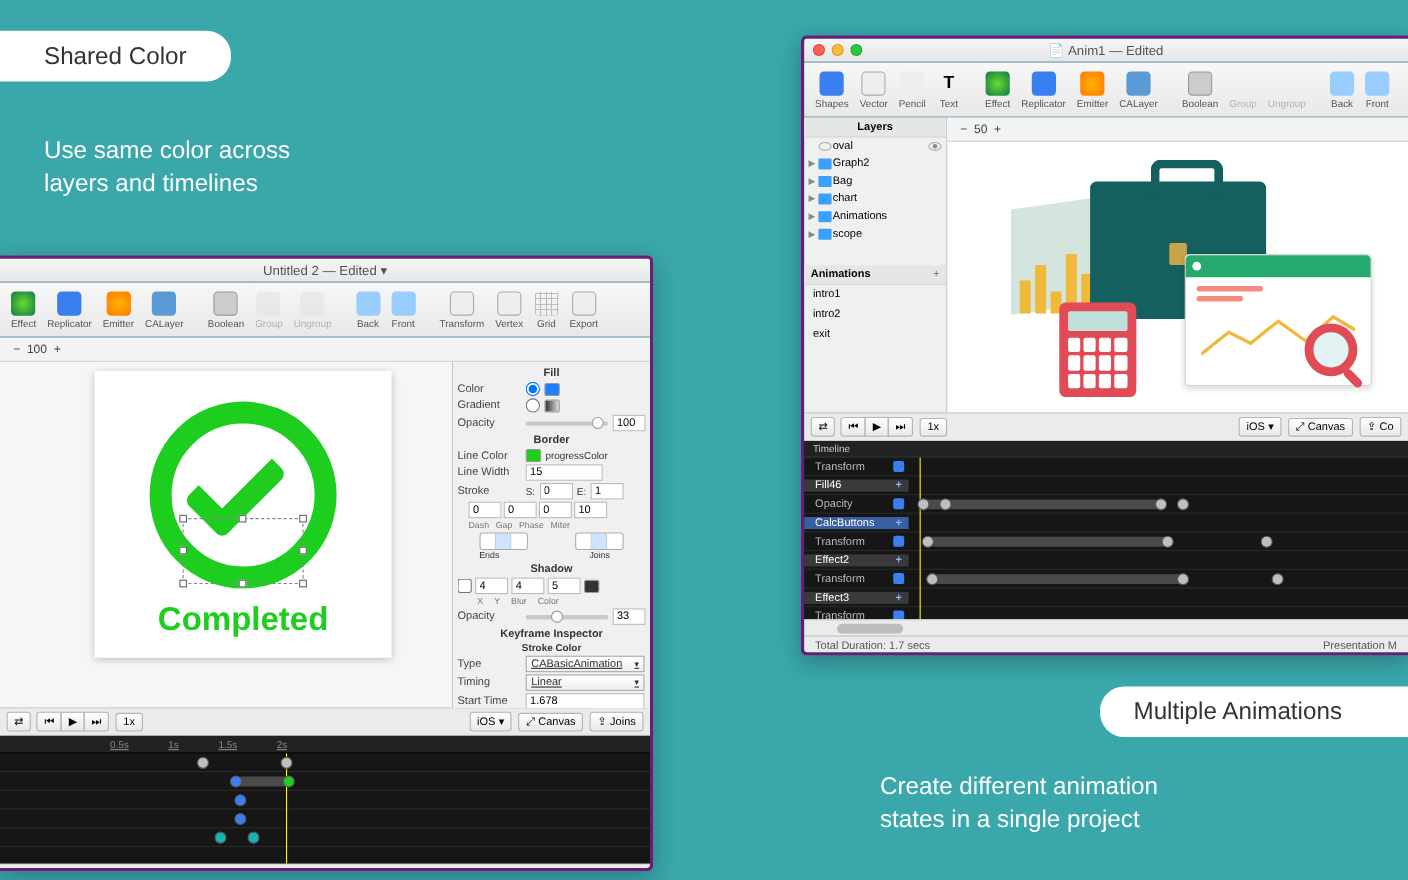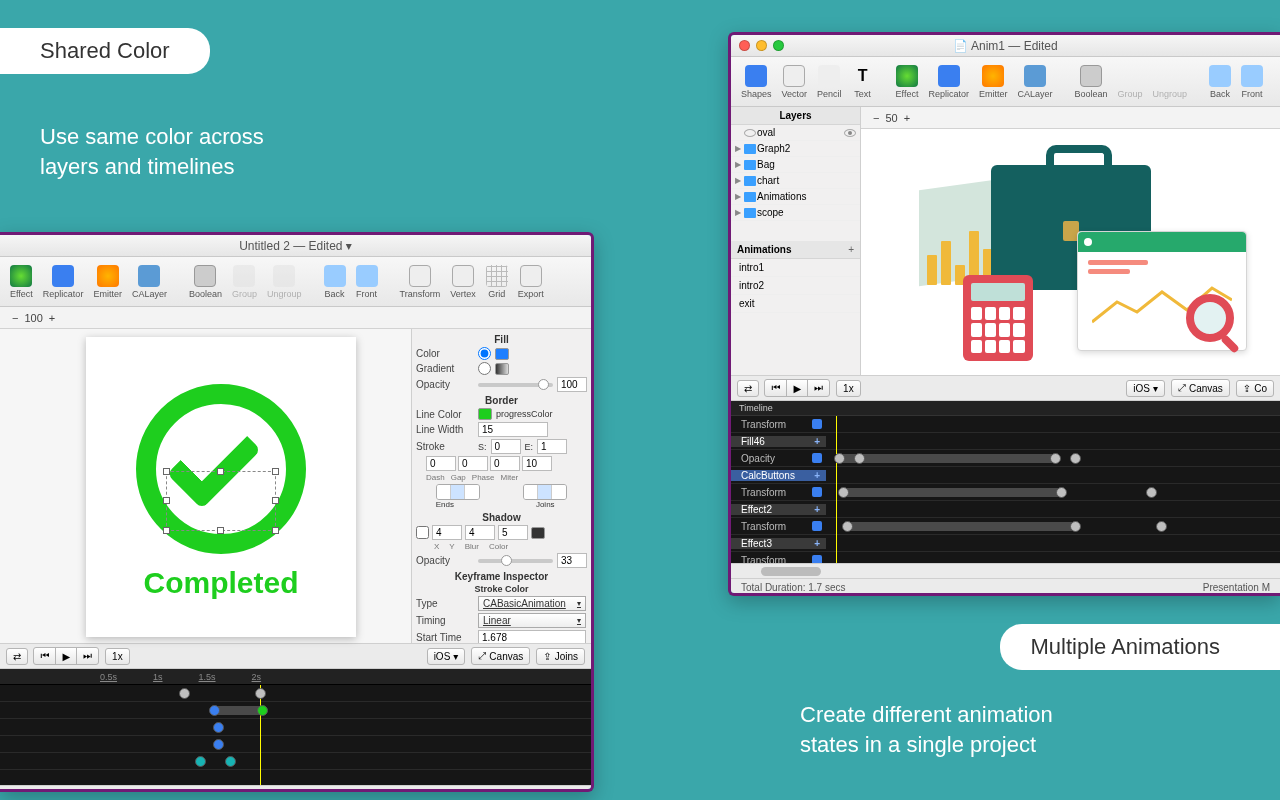--- a/index.html
+++ b/index.html
@@ -37,21 +37,21 @@
 .tbitem .ic { width: 22px; height: 22px; border-radius: 4px; }
 .tbitem span { font-size: 9px; color: #555; }
 .sep { width: 10px; }
 
 .zoombar { height: 22px; background: #f3f3f3; border-bottom: 1px solid #d2d2d2; display: flex; align-items: center; padding: 0 6px; font-size: 11px; color: #444;}
 .zbtn { padding: 0 6px; }
 
 
 .w1-body { display: flex; height: 314px; }
 .canvas1 { flex: 1; background: #f6f6f6; position: relative; }
-.artboard { position: absolute; top: 8px; left: 86px; width: 270px; height: 300px;
+.artboard { position: absolute; top: 8px; left: 86px; width: 270px; height: 261px;
   background: #fff; box-shadow: 0 2px 8px rgba(0,0,0,.25); display: flex; flex-direction: column; align-items: center; justify-content: center;}
 .checkcircle { width: 170px; height: 170px; border: 20px solid #1ece1e; border-radius: 50%;
   display: flex; align-items: center; justify-content: center; margin-top: 10px;}
 .checkmark { width: 84px; height: 50px; border-left: 20px solid #1ece1e; border-bottom: 20px solid #1ece1e; transform: rotate(-45deg) translateY(-10px); border-radius: 8px;}
 .completed-text { color: #1ece1e; font-size: 30px; font-weight: 600; margin-top: 12px;}
 .sel-handles { position: absolute; width: 110px; height: 60px; top: 142px; left: 166px; border: 1px dashed #888;}
 .sel-handles::before, .sel-handles::after { content:''; }
 .h { position: absolute; width: 7px; height: 7px; background:#fff; border:1px solid #666;}
 
 .inspector { width: 180px; background: #f1f0f0; border-left: 1px solid #cfcfcf;

